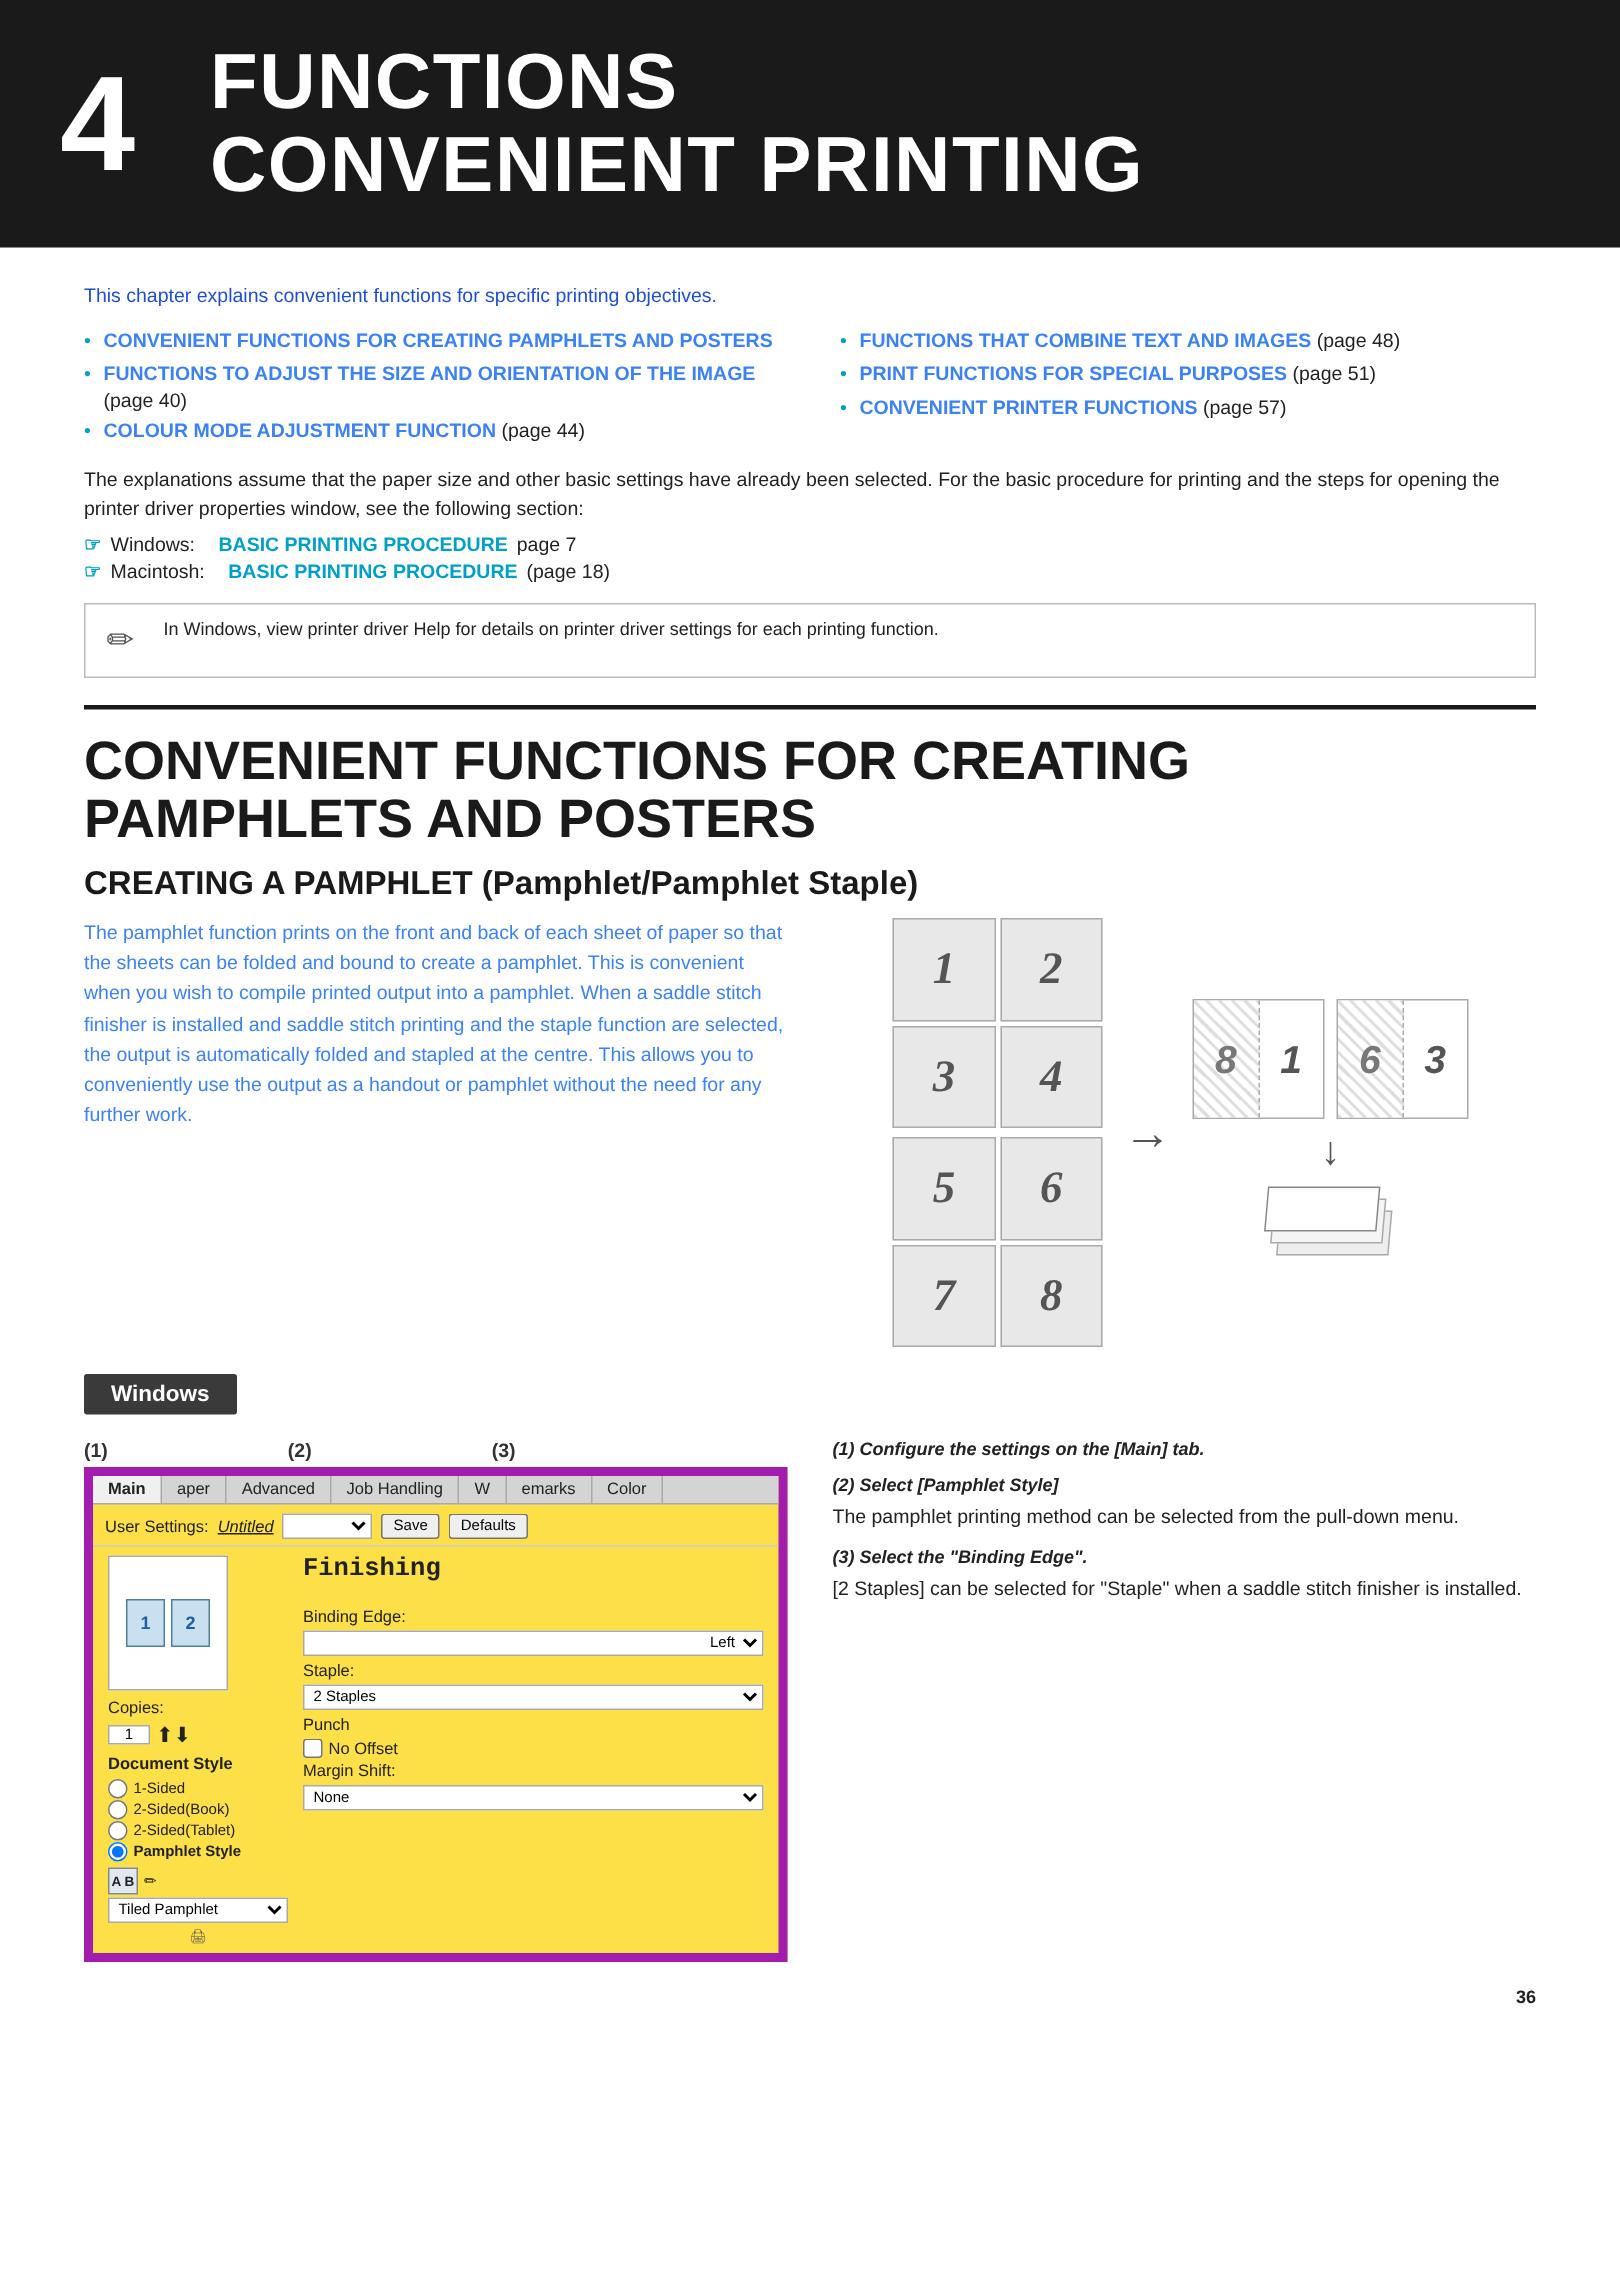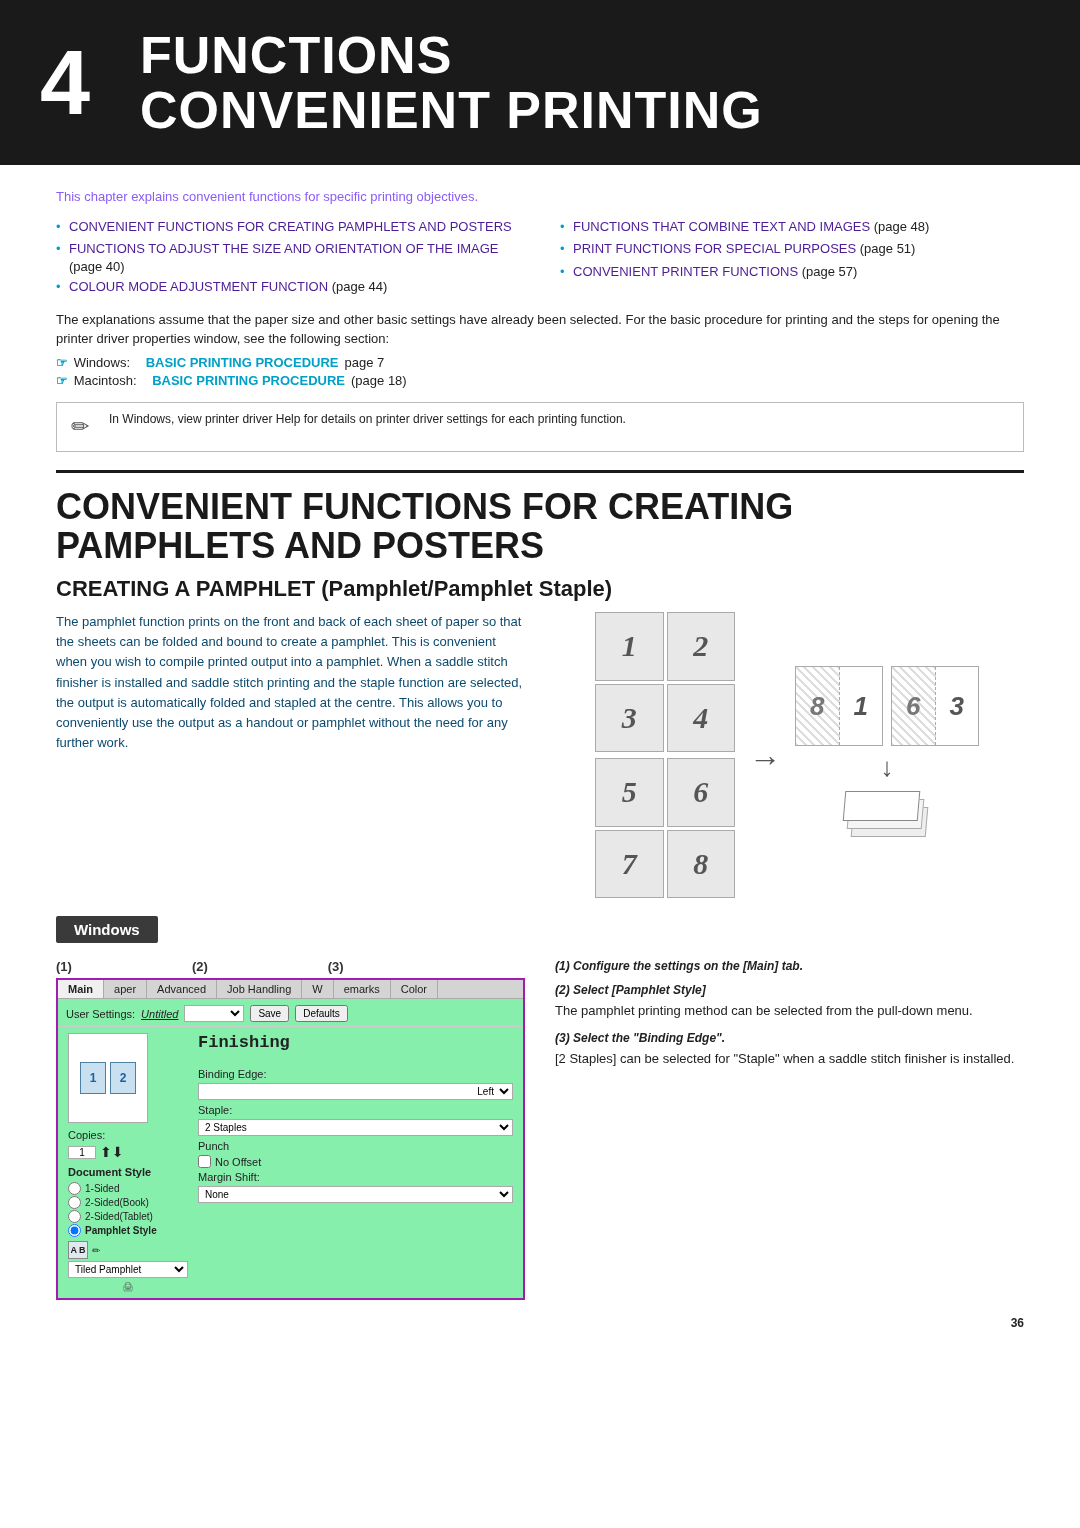--- a/index.html
+++ b/index.html
@@ -42,21 +42,21 @@
     }
 
     
     .content {
       padding: 0 56px;
     }
 
     .intro-text {
       font-size: 13px;
       margin-bottom: 14px;
-      color: #8b5cf6;
+      color: #1d4ed8;
     }
 
     
     .toc-grid {
       display: grid;
       grid-template-columns: 1fr 1fr;
       gap: 2px 40px;
       margin-bottom: 14px;
     }
     .toc-col {
@@ -70,25 +70,25 @@
       gap: 5px;
       font-size: 13px;
     }
     .toc-bullet {
       color: #00a0c8;
       font-size: 13px;
       line-height: 1.4;
       min-width: 8px;
     }
     .toc-link {
-      color: #4c1d95;
+      color: #3b82f6;
       text-decoration: none;
       font-size: 13px;
       line-height: 1.4;
-      font-weight: normal;
+      font-weight: bold;
     }
     .toc-link-plain {
       color: #222;
       font-size: 13px;
     }
 
     .procedure-text {
       font-size: 13px;
       margin-bottom: 6px;
       line-height: 1.5;
@@ -159,21 +159,21 @@
     
     .pamphlet-layout {
       display: grid;
       grid-template-columns: 1fr 1fr;
       gap: 20px;
       margin-bottom: 18px;
     }
     .pamphlet-text {
       font-size: 13px;
       line-height: 1.55;
-      color: #0c4a6e;
+      color: #3b82f6;
     }
 
     
     .pamphlet-diagram {
       display: flex;
       align-items: center;
       justify-content: center;
       gap: 14px;
     }
 
@@ -224,22 +224,22 @@
 
     .windows-layout {
       display: grid;
       grid-template-columns: 1fr 1fr;
       gap: 30px;
       margin-top: 8px;
     }
 
     
     .dialog-screenshot {
-      border: 2px solid #a21caf;
-      background: #86efac;
+      border: 6px solid #a21caf;
+      background: #fde047;
       font-size: 11px;
       width: 100%;
       min-height: 220px;
       position: relative;
       overflow: hidden;
     }
     .dialog-tabs {
       display: flex;
       background: #d4d4d4;
       border-bottom: 1px solid #aaa;

